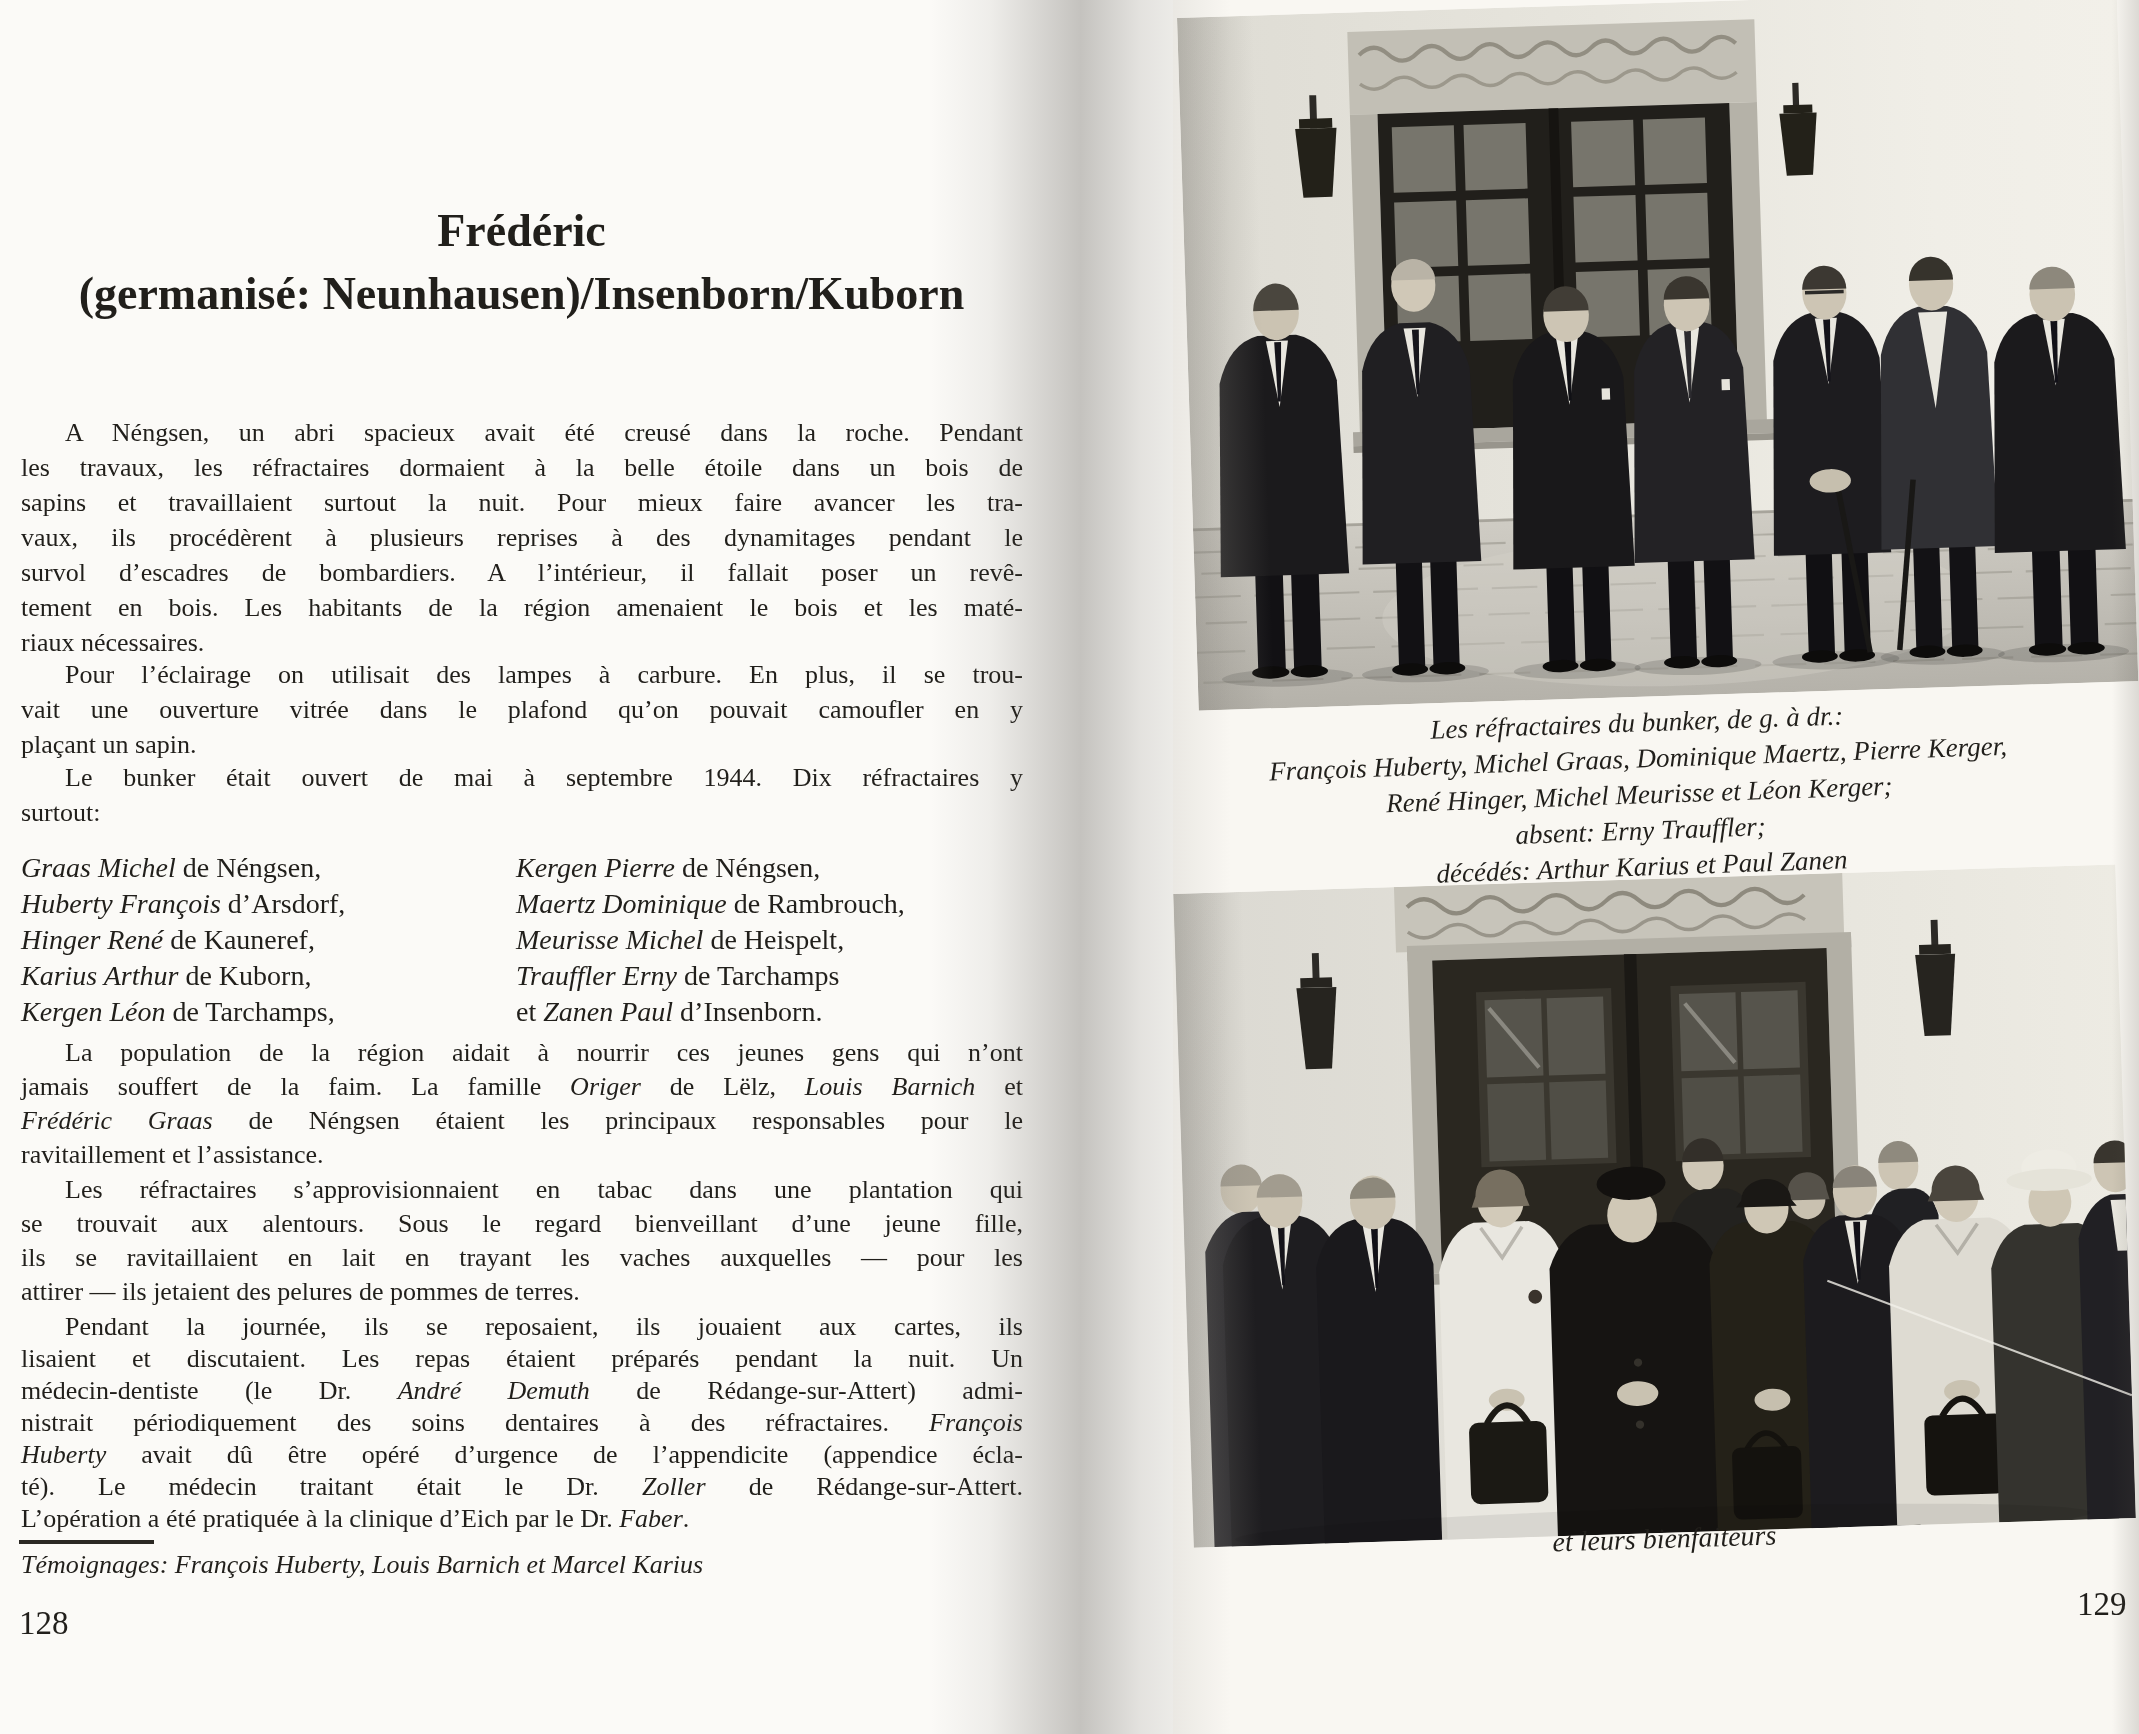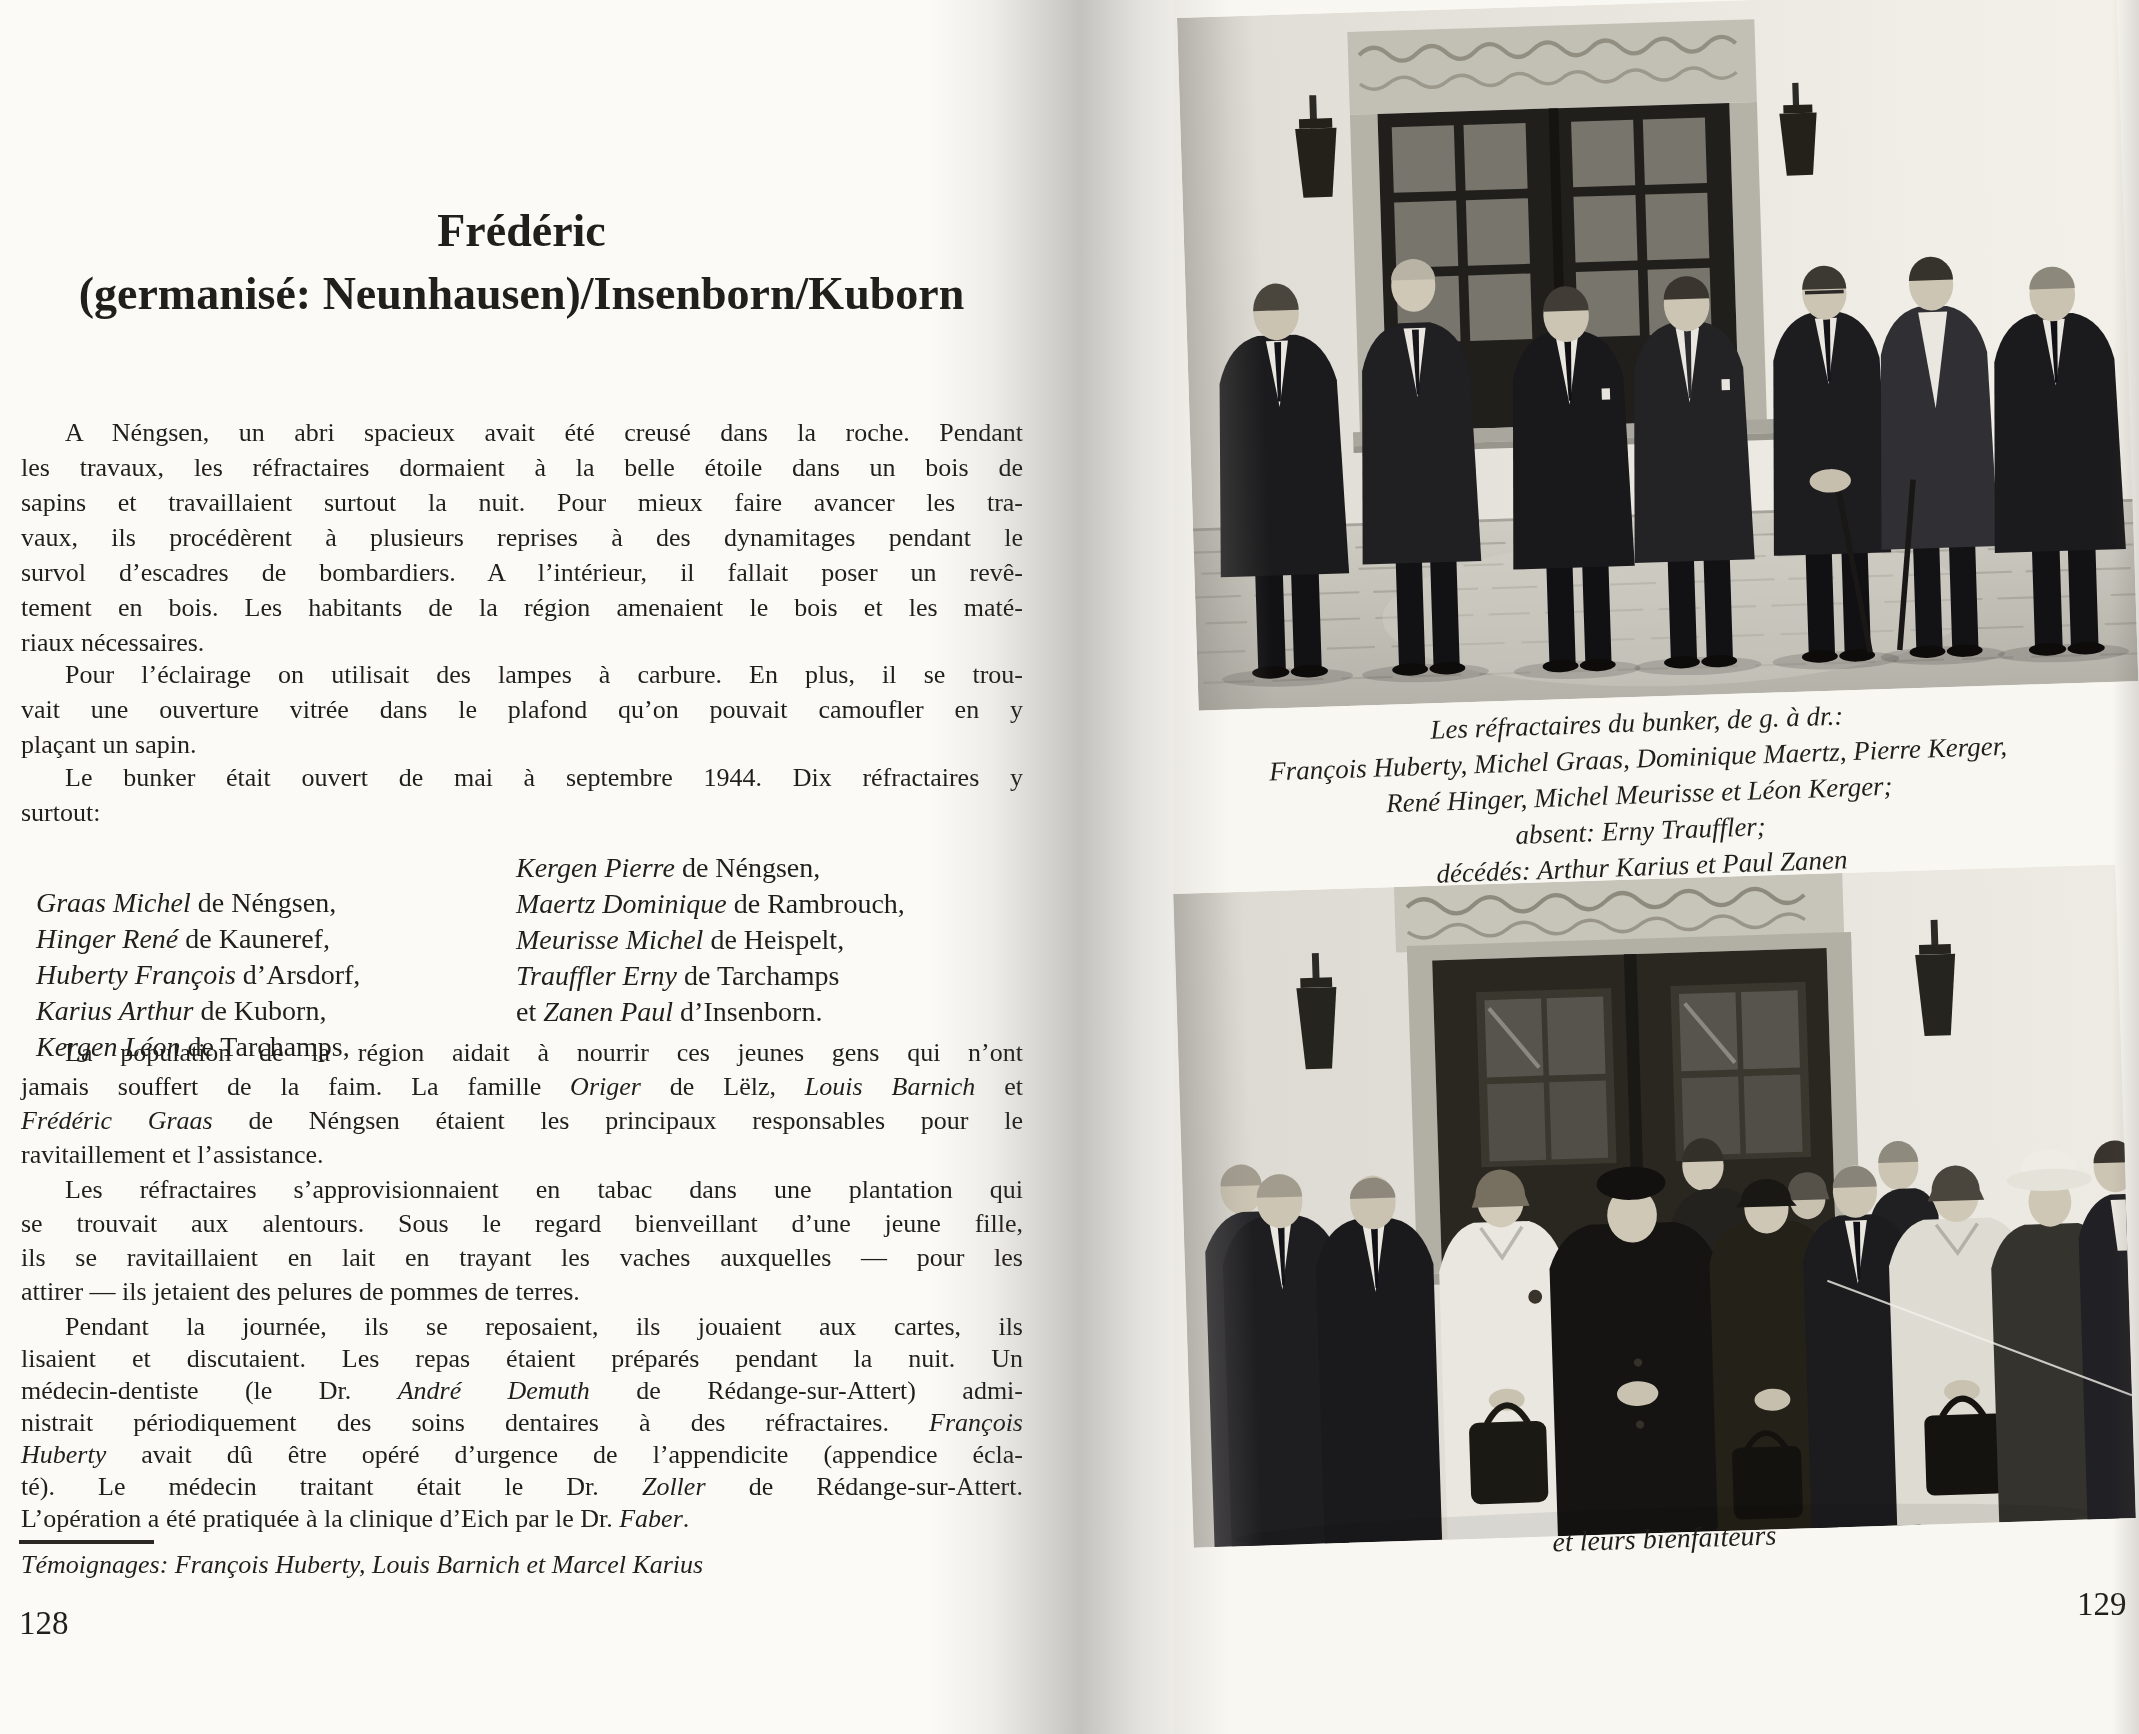--- a/index.html
+++ b/index.html
@@ -18,21 +18,21 @@
   .para .tl.last{text-align-last:left;}
   .para .tl.first{text-indent:44px;}
   .p1{top:415px;line-height:35px;}
   .p2{top:657px;line-height:35px;}
   .p3{top:760px;line-height:35px;}
   .p4{top:1036px;line-height:34px;}
   .p5{top:1173px;line-height:34px;}
   .p6{top:1311px;line-height:32px;}
   .namelist{position:absolute;top:850px;font-size:28px;line-height:36px;}
   .namelist .tl{text-align:left;}
-  .colL{left:36px;width:476px;margin-top:35px;}
+  .colL{left:21px;width:476px;}
   .colR{left:516px;width:511px;}
   .footrule{position:absolute;left:19.3px;top:1540px;width:135px;height:3.5px;background:#2b2823;}
   .footnote{position:absolute;left:21px;top:1550px;width:1001px;font-size:26px;font-style:italic;}
   .pagenum{position:absolute;font-size:33px;}
   .pn-left{left:19px;top:1605px;}
   .pn-right{left:904px;top:1586px;}
 
   
   .photo{position:absolute;transform-origin:0 0;transform:rotate(-1.8deg);}
   .photo1{left:3.5px;top:18px;width:940px;height:693px;}
@@ -75,22 +75,22 @@
         <div class="tl">vait une ouverture vitrée dans le plafond qu’on pouvait camoufler en y</div>
         <div class="tl last">plaçant un sapin.</div>
       </div>
     <div class="para p3">
         <div class="tl first">Le bunker était ouvert de mai à septembre 1944. Dix réfractaires y</div>
         <div class="tl last">surtout:</div>
       </div>
 
     <div class="namelist colL">
         <div class="tl first"><i>Graas Michel</i> de Néngsen,</div>
+        <div class="tl"><i>Huberty François</i> d’Arsdorf,</div>
         <div class="tl"><i>Hinger René</i> de Kauneref,</div>
-        <div class="tl"><i>Huberty François</i> d’Arsdorf,</div>
         <div class="tl"><i>Karius Arthur</i> de Kuborn,</div>
         <div class="tl last"><i>Kergen Léon</i> de Tarchamps,</div>
       </div>
     <div class="namelist colR">
         <div class="tl first"><i>Kergen Pierre</i> de Néngsen,</div>
         <div class="tl"><i>Maertz Dominique</i> de Rambrouch,</div>
         <div class="tl"><i>Meurisse Michel</i> de Heispelt,</div>
         <div class="tl"><i>Trauffler Erny</i> de Tarchamps</div>
         <div class="tl last">et <i>Zanen Paul</i> d’Insenborn.</div>
       </div>

